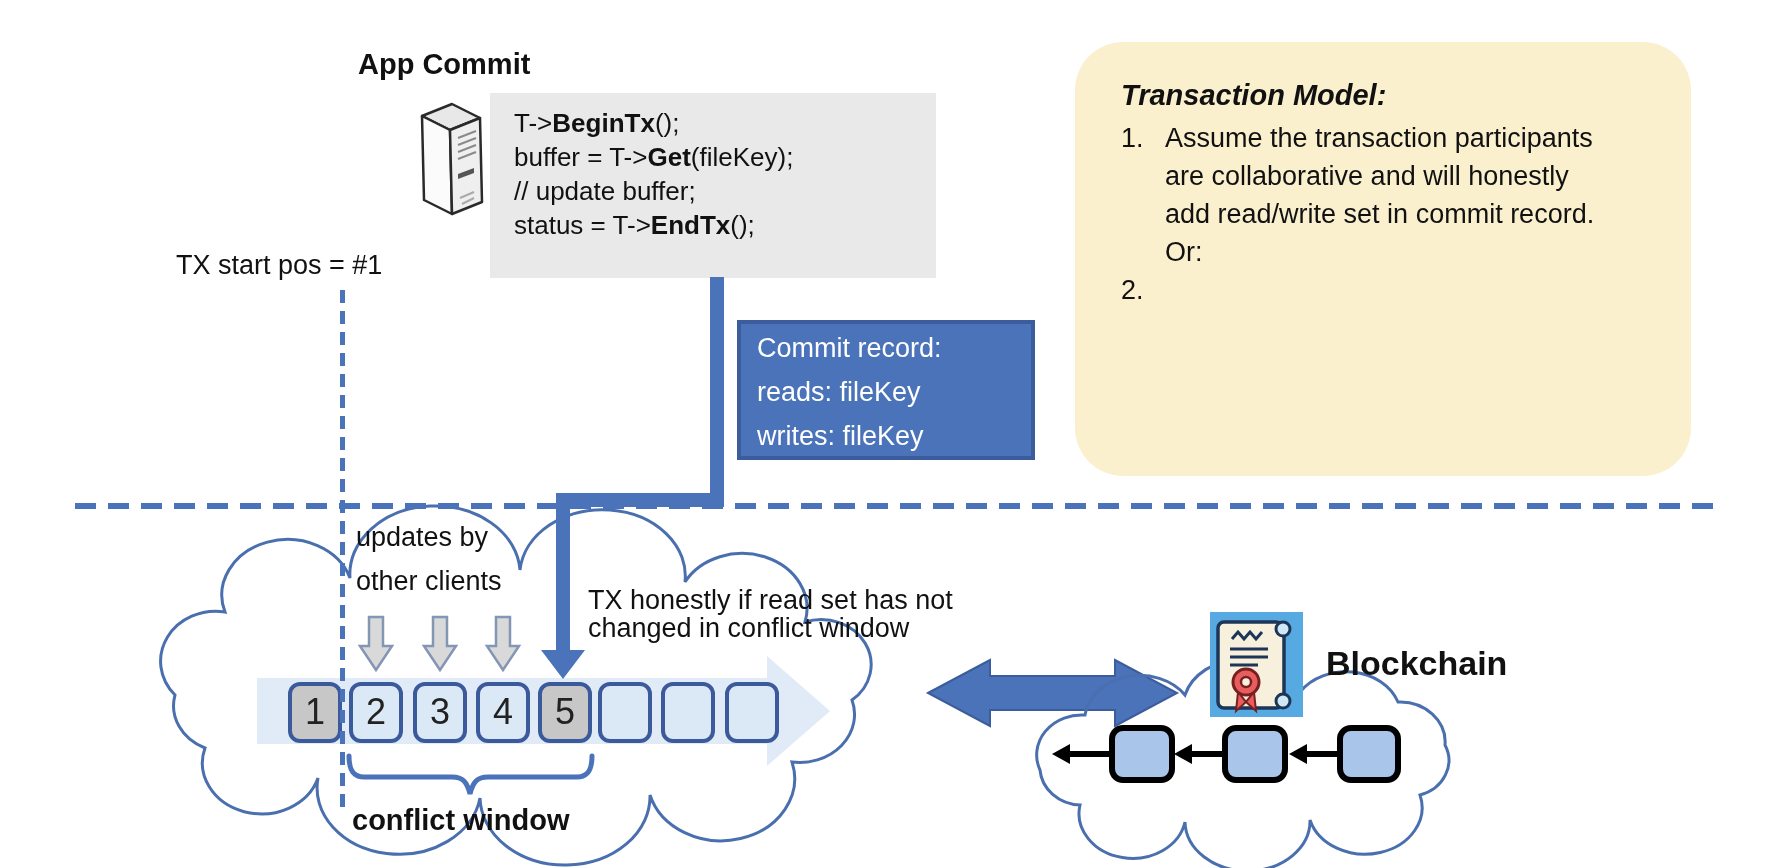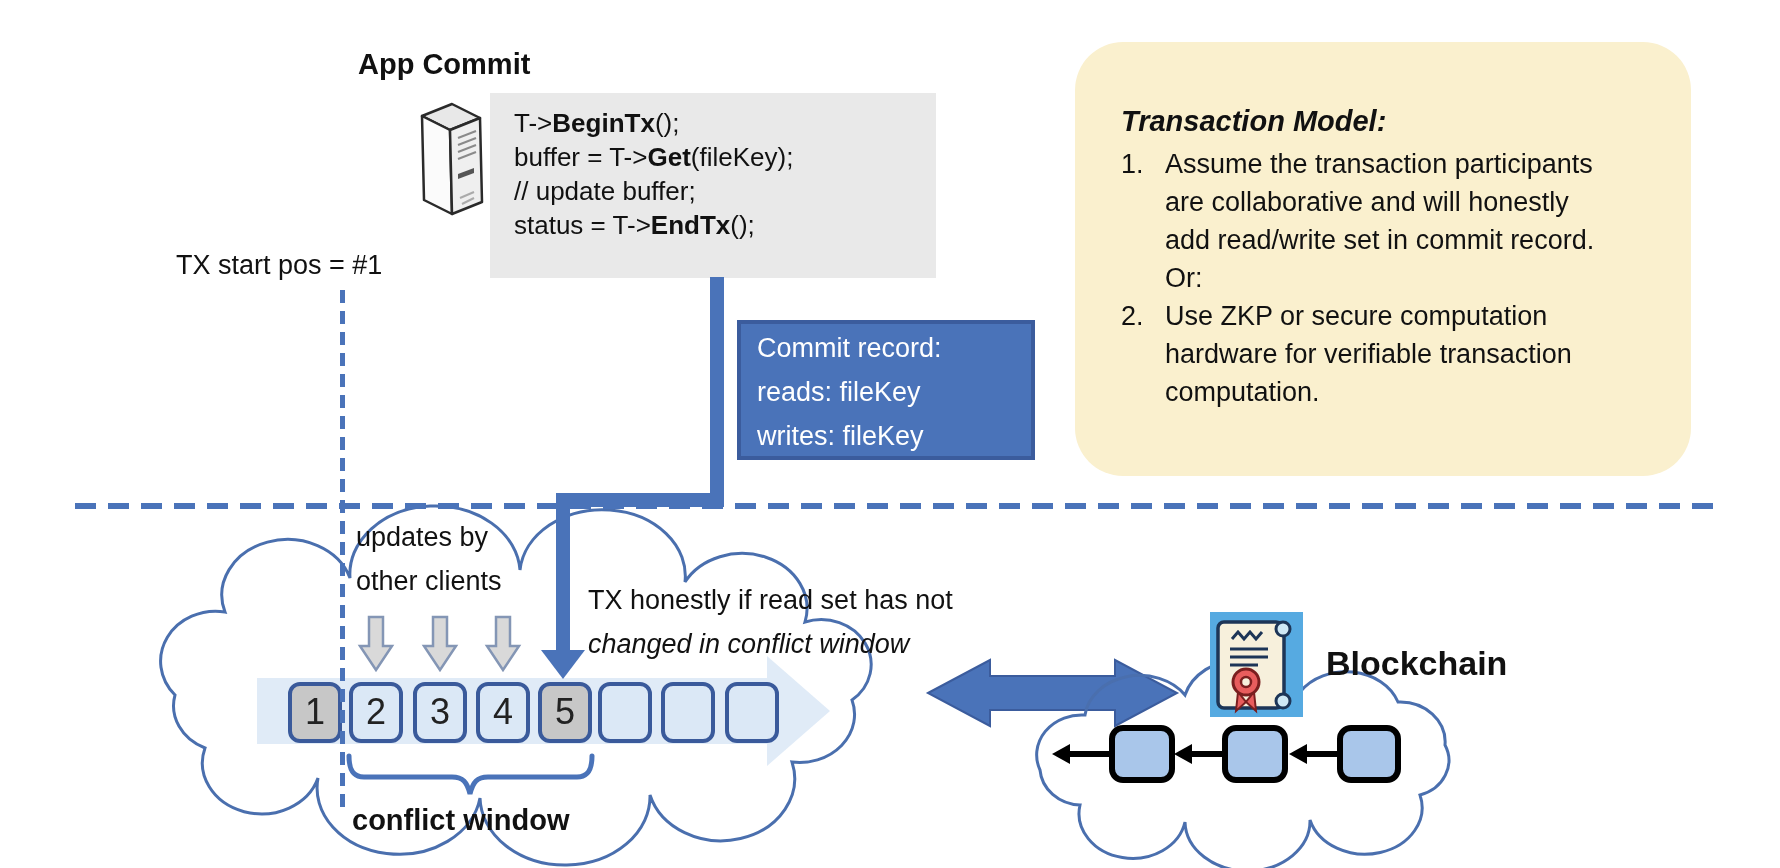--- a/index.html
+++ b/index.html
@@ -24,21 +24,21 @@
   .vdash{left:340px;top:290px;width:5px;height:518px;z-index:3;
          background:repeating-linear-gradient(180deg,var(--accent-blue,#4a73b9) 0 13px,transparent 13px 21px);}
   .hdash{left:75px;top:503px;width:1642px;height:6px;z-index:3;
          background:repeating-linear-gradient(90deg,var(--accent-blue,#4a73b9) 0 21px,transparent 21px 33px);}
   
   .commit-box{left:737px;top:320px;width:298px;height:140px;box-sizing:border-box;z-index:4;
               background:var(--accent-blue,#4a73b9);border:4px solid var(--commit-border,#3b5c9d);
               color:#fff;font-size:27px;line-height:44px;padding:2px 16px 0 16px;}
   
   .note-box{left:1075px;top:42px;width:616px;height:434px;box-sizing:border-box;z-index:2;
-            background:var(--note-yellow,#faf0ce);border-radius:48px;padding:63px 40px 0 46px;}
+            background:var(--note-yellow,#faf0ce);border-radius:48px;padding:37px 40px 0 46px;}
   .note-title{font-size:29px;font-weight:700;font-style:italic;margin-bottom:7px;}
   .note-item{display:flex;font-size:27px;line-height:38px;}
   .note-num{width:44px;flex:0 0 44px;}
   .note-text{width:440px;white-space:pre-wrap;}
   
   .seg{background:var(--accent-blue,#4a73b9);z-index:4;}
   .seg-a{left:710px;top:277px;width:14px;height:226px;}
   .seg-b{left:556px;top:493px;width:168px;height:14px;}
   .seg-c{left:556px;top:493px;width:14px;height:160px;}
   .arrow-head{left:541px;top:650px;width:0;height:0;z-index:4;
@@ -48,21 +48,21 @@
   .tblock{top:682px;width:54px;height:61px;box-sizing:border-box;z-index:2;
           border:4px solid var(--dark-blue-border,#3a5a9b);border-radius:12px;
           background:var(--light-blue-fill,#dbe8f6);
           font-size:36px;text-align:center;line-height:52px;color:#222;}
   .tblock.gray{background:var(--gray-block-fill,#c7c7c7);}
   .b1{left:288px;} .b2{left:349px;} .b3{left:413px;} .b4{left:476px;}
   .b5{left:538px;} .b6{left:598px;} .b7{left:661px;} .b8{left:725px;}
   
   .lbl{z-index:5;font-size:27px;}
   .updates1{left:356px;top:522px;} .updates2{left:356px;top:566px;}
-  .note1{left:588px;top:585px;} .note2{left:588px;top:629px;font-style:italic;}
+  .note1{left:588px;top:585px;} .note2{left:588px;top:613px;}
   .conflict-label{left:352px;top:804px;font-size:29px;font-weight:700;z-index:5;}
   .blockchain-label{left:1326px;top:644px;font-size:34px;font-weight:700;z-index:5;}
   .cert-svg{left:1210px;top:612px;z-index:4;}
 </style>
 </head>
 <body>
 
 <div id="canvas">
 
   <svg id="shapes" width="1780" height="868" viewBox="0 0 1780 868">
@@ -138,21 +138,20 @@
   </div>
 
   <div class="abs note-box">
     <div class="note-title">Transaction Model:</div>
     <div class="note-item">
       <div class="note-num">1.</div>
       <div class="note-text">Assume the transaction participants are collaborative and will honestly add read/write set in commit record.  Or:</div>
     </div>
     <div class="note-item">
       <div class="note-num">2.</div>
-      <div class="note-text">Use ZKP or secure computation hardware for verifiable transaction computation.</div>
     </div>
   </div>
 
   <div class="abs seg seg-a"></div>
   <div class="abs seg seg-b"></div>
   <div class="abs seg seg-c"></div>
   <div class="abs arrow-head"></div>
 
   <div class="abs tblock gray b1">1</div>
   <div class="abs tblock b2">2</div>

